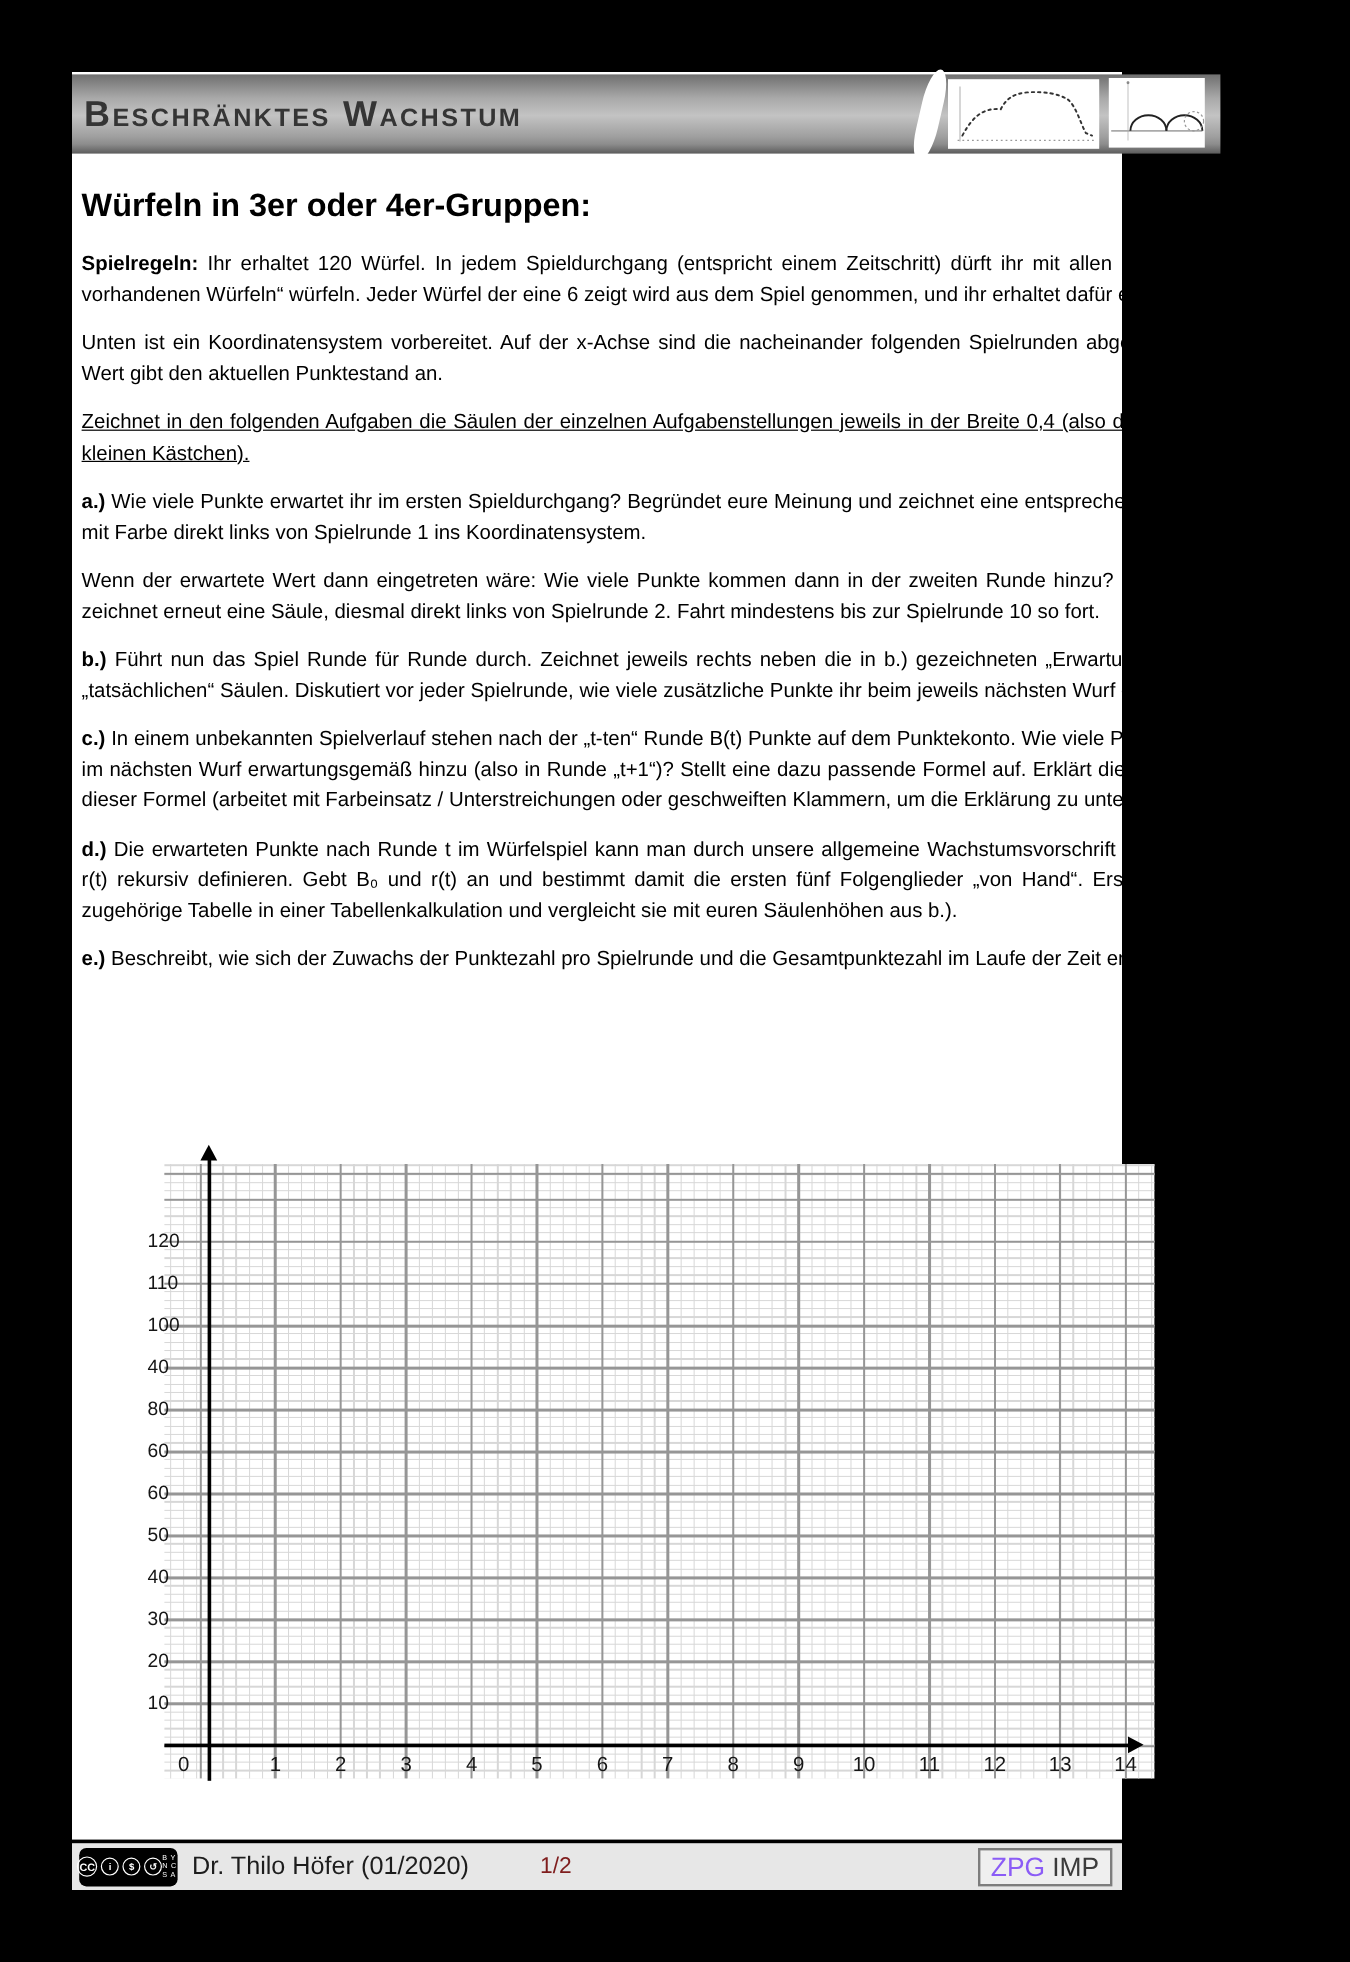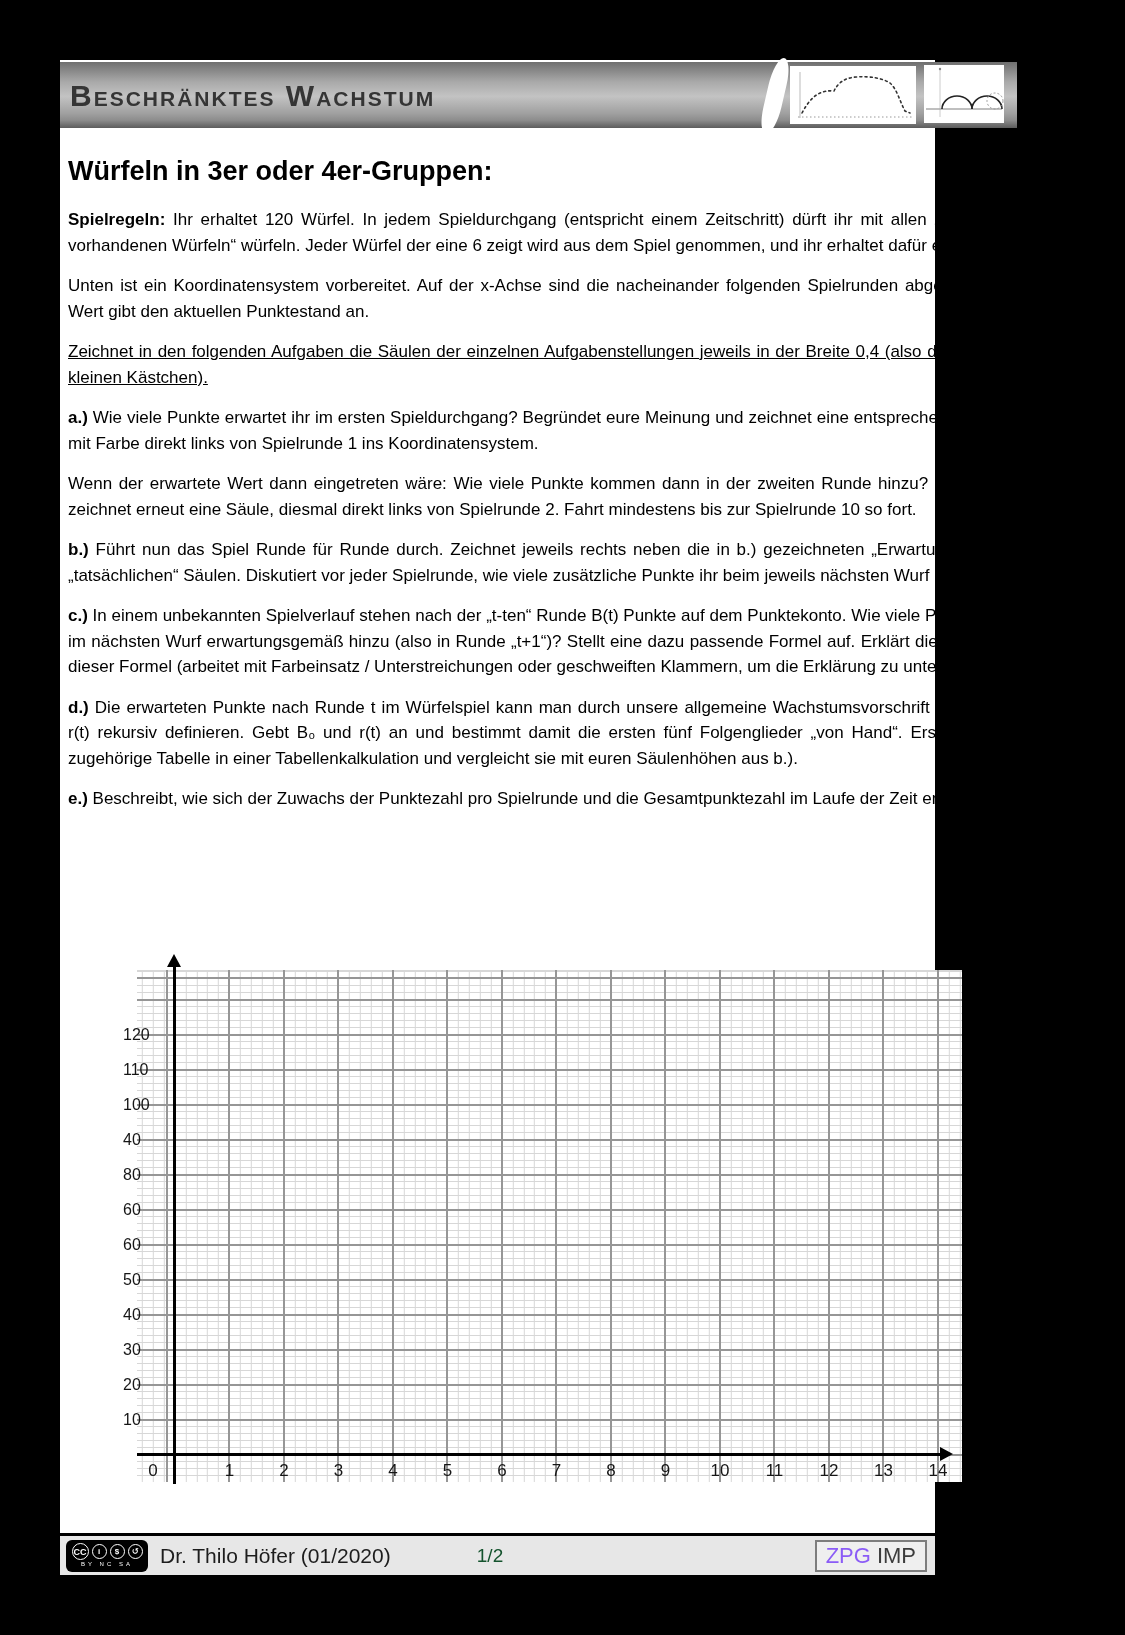--- a/index.html
+++ b/index.html
@@ -62,29 +62,29 @@
     font-size:17px;color:#161616;line-height:18px;
   }
 
   
   .footer{
     position:absolute;left:0;right:0;top:1473px;height:42px;background:#e7e7e7;
     border-top:3px solid #000;box-sizing:border-box;display:flex;align-items:center;
   }
   .cc-badge{
     margin-left:6px;width:82px;height:32px;background:#000;border-radius:6px;
-    display:flex;flex-direction:column;align-items:center;justify-content:center;color:#fff;flex:0 0 auto;
+    display:flex;align-items:center;justify-content:center;color:#fff;flex:0 0 auto;
   }
   .cc-row{display:flex;gap:3px;align-items:center;}
   .cc-c{width:15px;height:15px;border:1.6px solid #fff;border-radius:50%;
     font-size:8px;font-weight:bold;display:flex;align-items:center;justify-content:center;box-sizing:border-box;}
   .cc-c.big{width:17px;height:17px;font-size:9px;}
   .cc-sub{font-size:6px;letter-spacing:3px;line-height:7px;margin-top:1px;}
   .author{margin-left:12px;font-size:21px;color:#1d1d1d;}
-  .pageno{position:absolute;left:390px;width:80px;text-align:center;font-size:19px;color:#14532d;}
+  .pageno{position:absolute;left:390px;width:80px;text-align:left;font-size:19px;color:#7f1d1d;}
   .zpg-box{
     margin-left:auto;margin-right:8px;border:2px solid #7d7d7d;background:#efefef;
     padding:1px 9px;font-size:22px;white-space:nowrap;
   }
   .zpg-box .zpg{color:#8b5cf6;}
   .zpg-box .imp{color:#3c3c3c;margin-left:6px;}
 </style>
 </head>
 <body>
 

